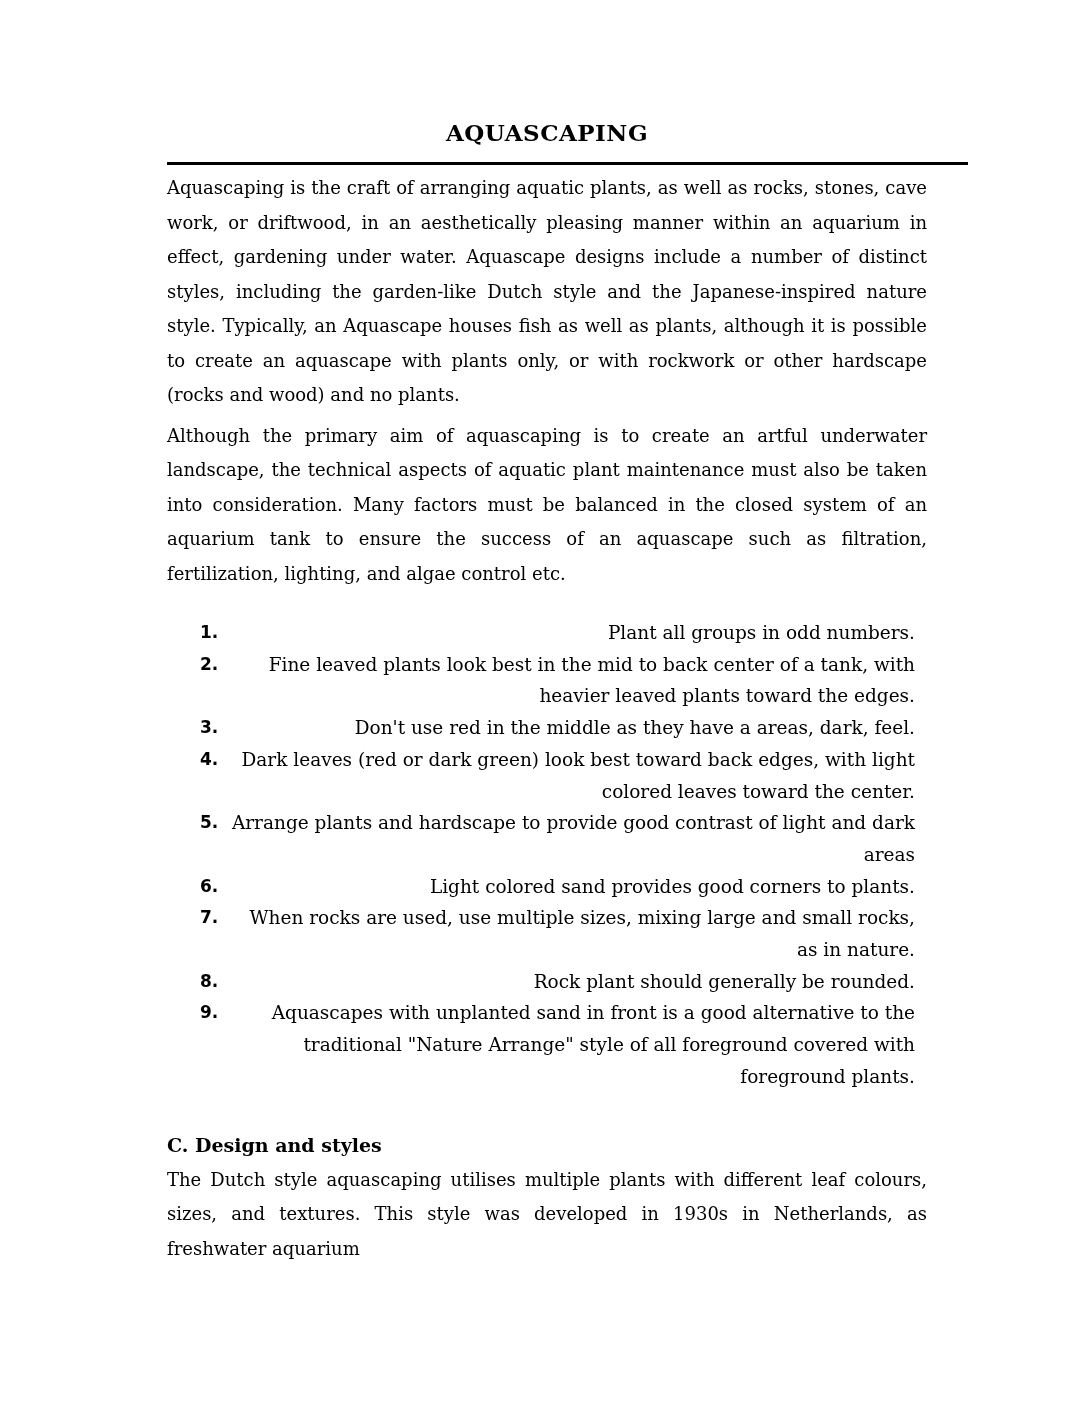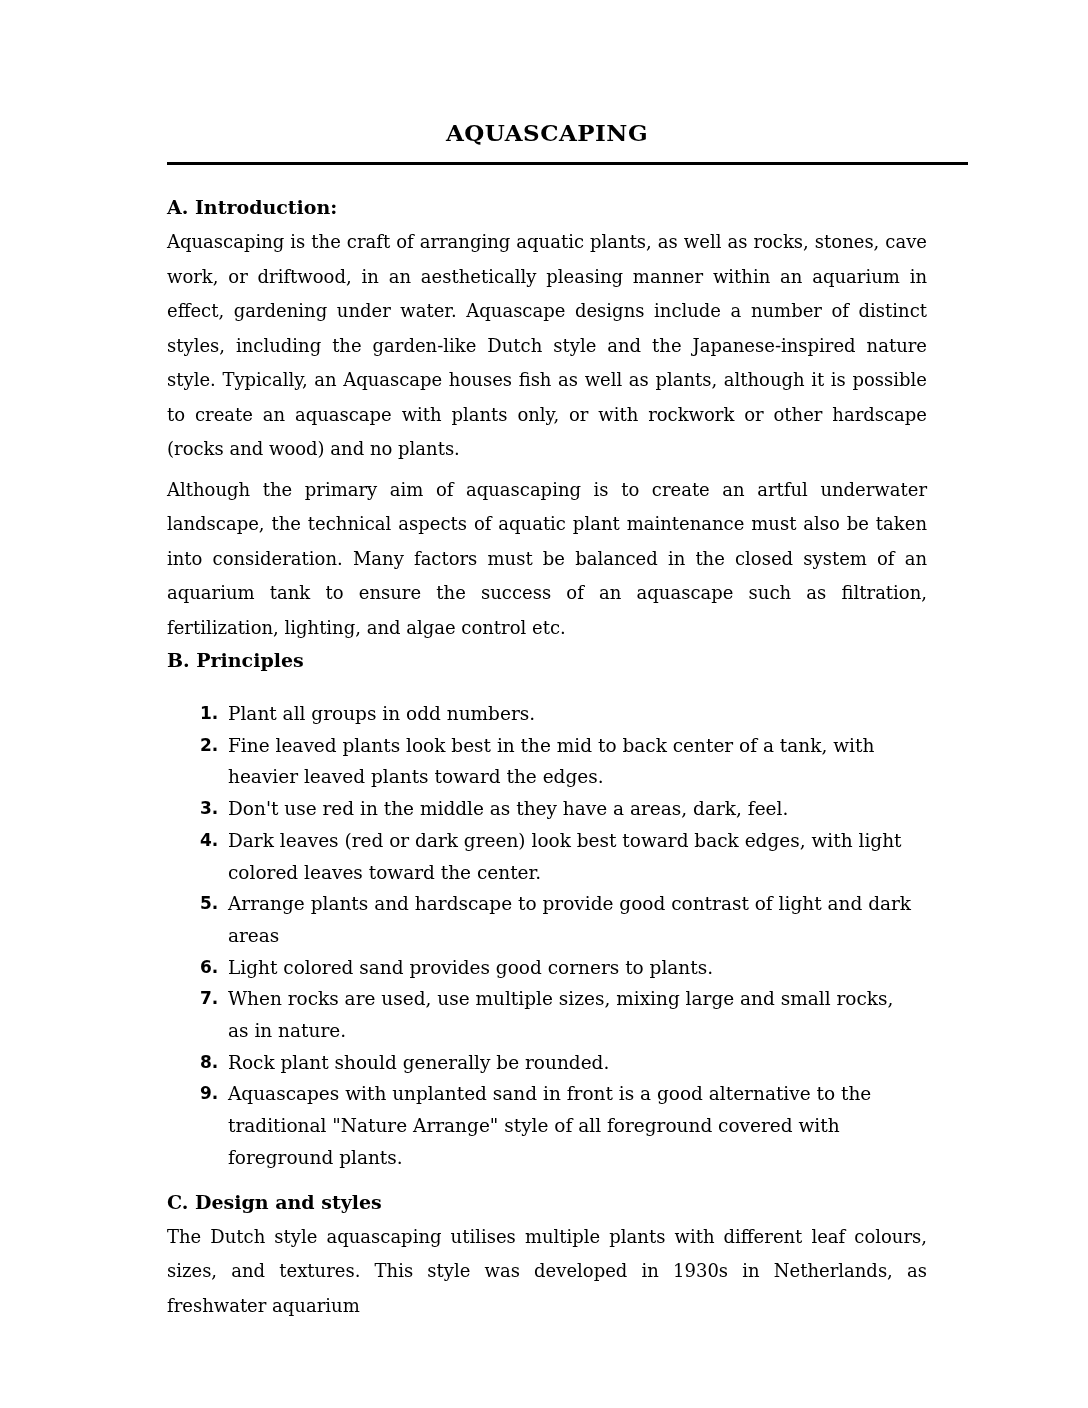--- a/index.html
+++ b/index.html
@@ -30,21 +30,21 @@
     margin-top: 14px;
     margin-right: -41px;
   }
   .sec-heading {
     font-weight: bold;
     font-size: 19px;
     line-height: 24px;
   }
   .h-intro   { margin-top: 30px; }
   .h-princ   { margin-top: 3px; }
-  .h-design  { margin-top: 16px; }
+  .h-design  { margin-top: 40px; }
   .h-dutch   { margin-top: 13px; }
   .para {
     font-size: 18px;
     line-height: 34.5px;
     text-align: justify;
     margin-top: 6px;
   }
   .principles-list {
     margin-top: 26px;
     padding-left: 33px;
@@ -58,39 +58,38 @@
   .principle-number {
     flex: 0 0 28px;
     font-family: "DejaVu Sans", "Liberation Sans", sans-serif;
     font-weight: bold;
     font-size: 17px;
     line-height: 31.7px;
   }
   .principle-text {
     flex: 1 1 auto;
     padding-right: 12px;
+    text-align: right;
   }
 </style>
 </head>
 <body>
 
 <div class="page">
   <div class="content">
 
     <div class="doc-title">AQUASCAPING</div>
 
     <hr class="title-rule">
 
-    <div class="sec-heading h-intro">A. Introduction:</div>
 
     <p class="para">Aquascaping is the craft of arranging aquatic plants, as well as rocks, stones, cave work, or driftwood, in an aesthetically pleasing manner within an aquarium in effect, gardening under water. Aquascape designs include a number of distinct styles, including the garden-like Dutch style and the Japanese-inspired nature style. Typically, an Aquascape houses fish as well as plants, although it is possible to create an aquascape with plants only, or with rockwork or other hardscape (rocks and wood) and no plants.</p>
 
     <p class="para">Although the primary aim of aquascaping is to create an artful underwater landscape, the technical aspects of aquatic plant maintenance must also be taken into consideration. Many factors must be balanced in the closed system of an aquarium tank to ensure the success of an aquascape such as filtration, fertilization, lighting, and algae control etc.</p>
 
-    <div class="sec-heading h-princ">B. Principles</div>
 
     <div class="principles-list">
       <div class="principle-item">
         <span class="principle-number">1.</span>
         <span class="principle-text">Plant all groups in odd numbers.</span>
       </div>
       <div class="principle-item">
         <span class="principle-number">2.</span>
         <span class="principle-text">Fine leaved plants look best in the mid to back center of a tank, with heavier leaved plants toward the edges.</span>
       </div>

